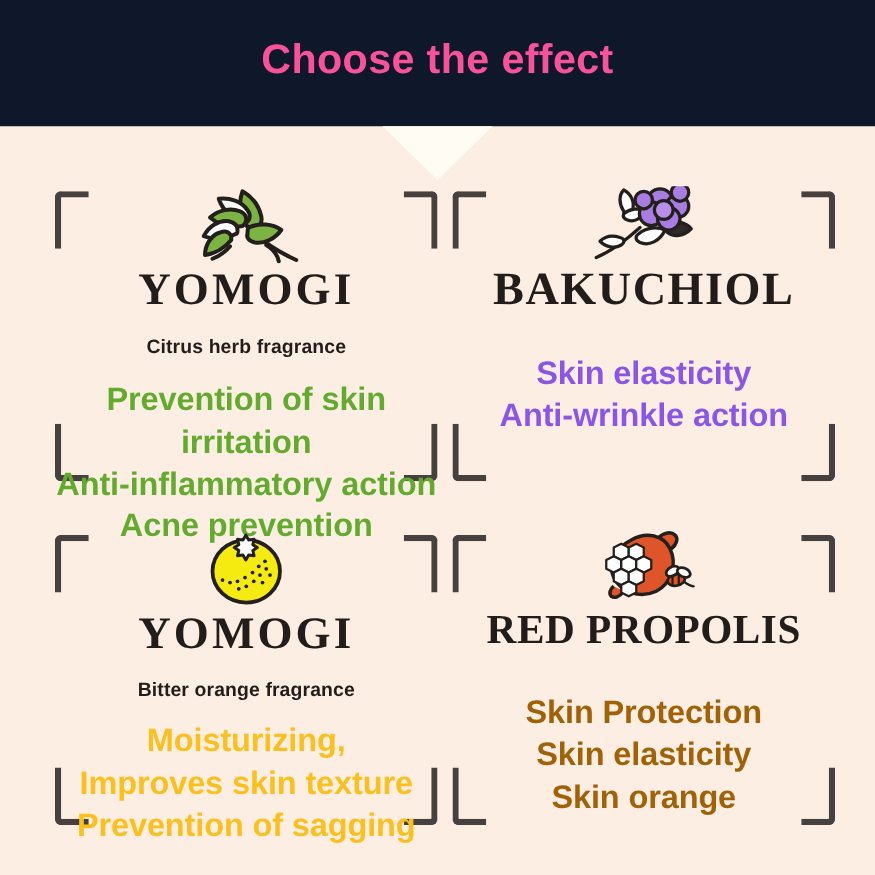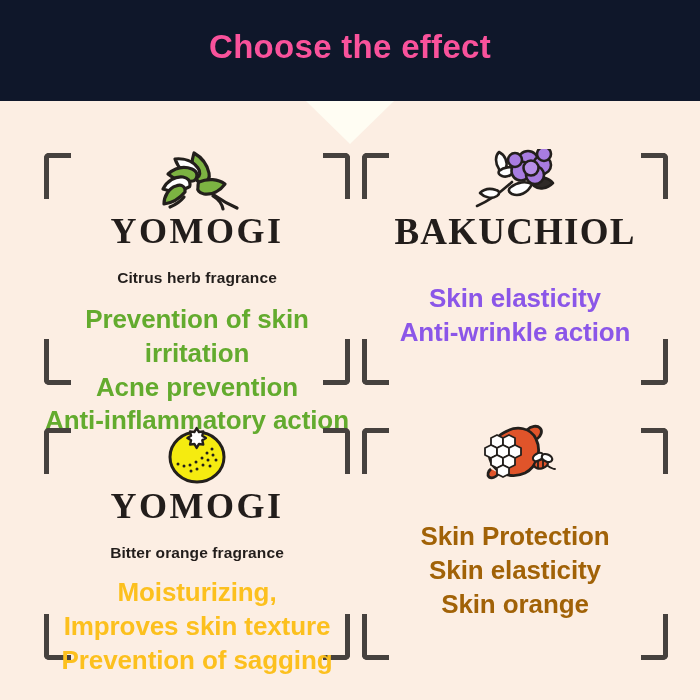--- a/index.html
+++ b/index.html
@@ -174,22 +174,22 @@
             <path d="M62 47 C67 50 71 55 72 60"></path>
             <path d="M33 48 C29 53 24 56 19 58"></path>
           </g>
         </svg>
       </div>
       <div class="card-name">YOMOGI</div>
       <div class="card-sub">Citrus herb fragrance</div>
       <div class="card-benefits" style="color: rgb(99, 171, 46);">
         <span class="benefit-line">Prevention of skin</span>
         <span class="benefit-line">irritation</span>
+        <span class="benefit-line">Anti-inflammatory action</span>
         <span class="benefit-line">Acne prevention</span>
-        <span class="benefit-line">Anti-inflammatory action</span>
       </div>
     </div>
   </div>
 
   <div class="card r0 c1">
     <span class="bracket tl" style="border-color: rgb(70, 65, 62);"></span>
     <span class="bracket tr" style="border-color: rgb(70, 65, 62);"></span>
     <span class="bracket bl" style="border-color: rgb(70, 65, 62);"></span>
     <span class="bracket br" style="border-color: rgb(70, 65, 62);"></span>
     <div class="card-inner">
@@ -283,20 +283,21 @@
           </g>
           <g stroke="#231f1c" stroke-width="2.2" stroke-linejoin="round" stroke-linecap="round">
             <ellipse cx="72" cy="40" rx="7" ry="4.5" fill="#e0542a" transform="rotate(-12 72 40)"></ellipse>
             <path d="M69 36 L69 44 M74 36 L74 44" stroke-width="1.8"></path>
             <ellipse cx="69" cy="33" rx="5.5" ry="3.5" fill="#ffffff" transform="rotate(-30 69 33)"></ellipse>
             <ellipse cx="78" cy="34" rx="5.5" ry="3.5" fill="#ffffff" transform="rotate(25 78 34)"></ellipse>
             <path d="M79 42 C82 44 84 45 86 45" stroke-width="1.8"></path>
           </g>
         </svg>
       </div>
+      <div class="card-name">RED PROPOLIS</div>
 
       <div class="card-benefits" style="color: #a16207;">
         <span class="benefit-line">Skin Protection</span>
         <span class="benefit-line">Skin elasticity</span>
         <span class="benefit-line">Skin orange</span>
       </div>
     </div>
   </div>
 
 </div>

